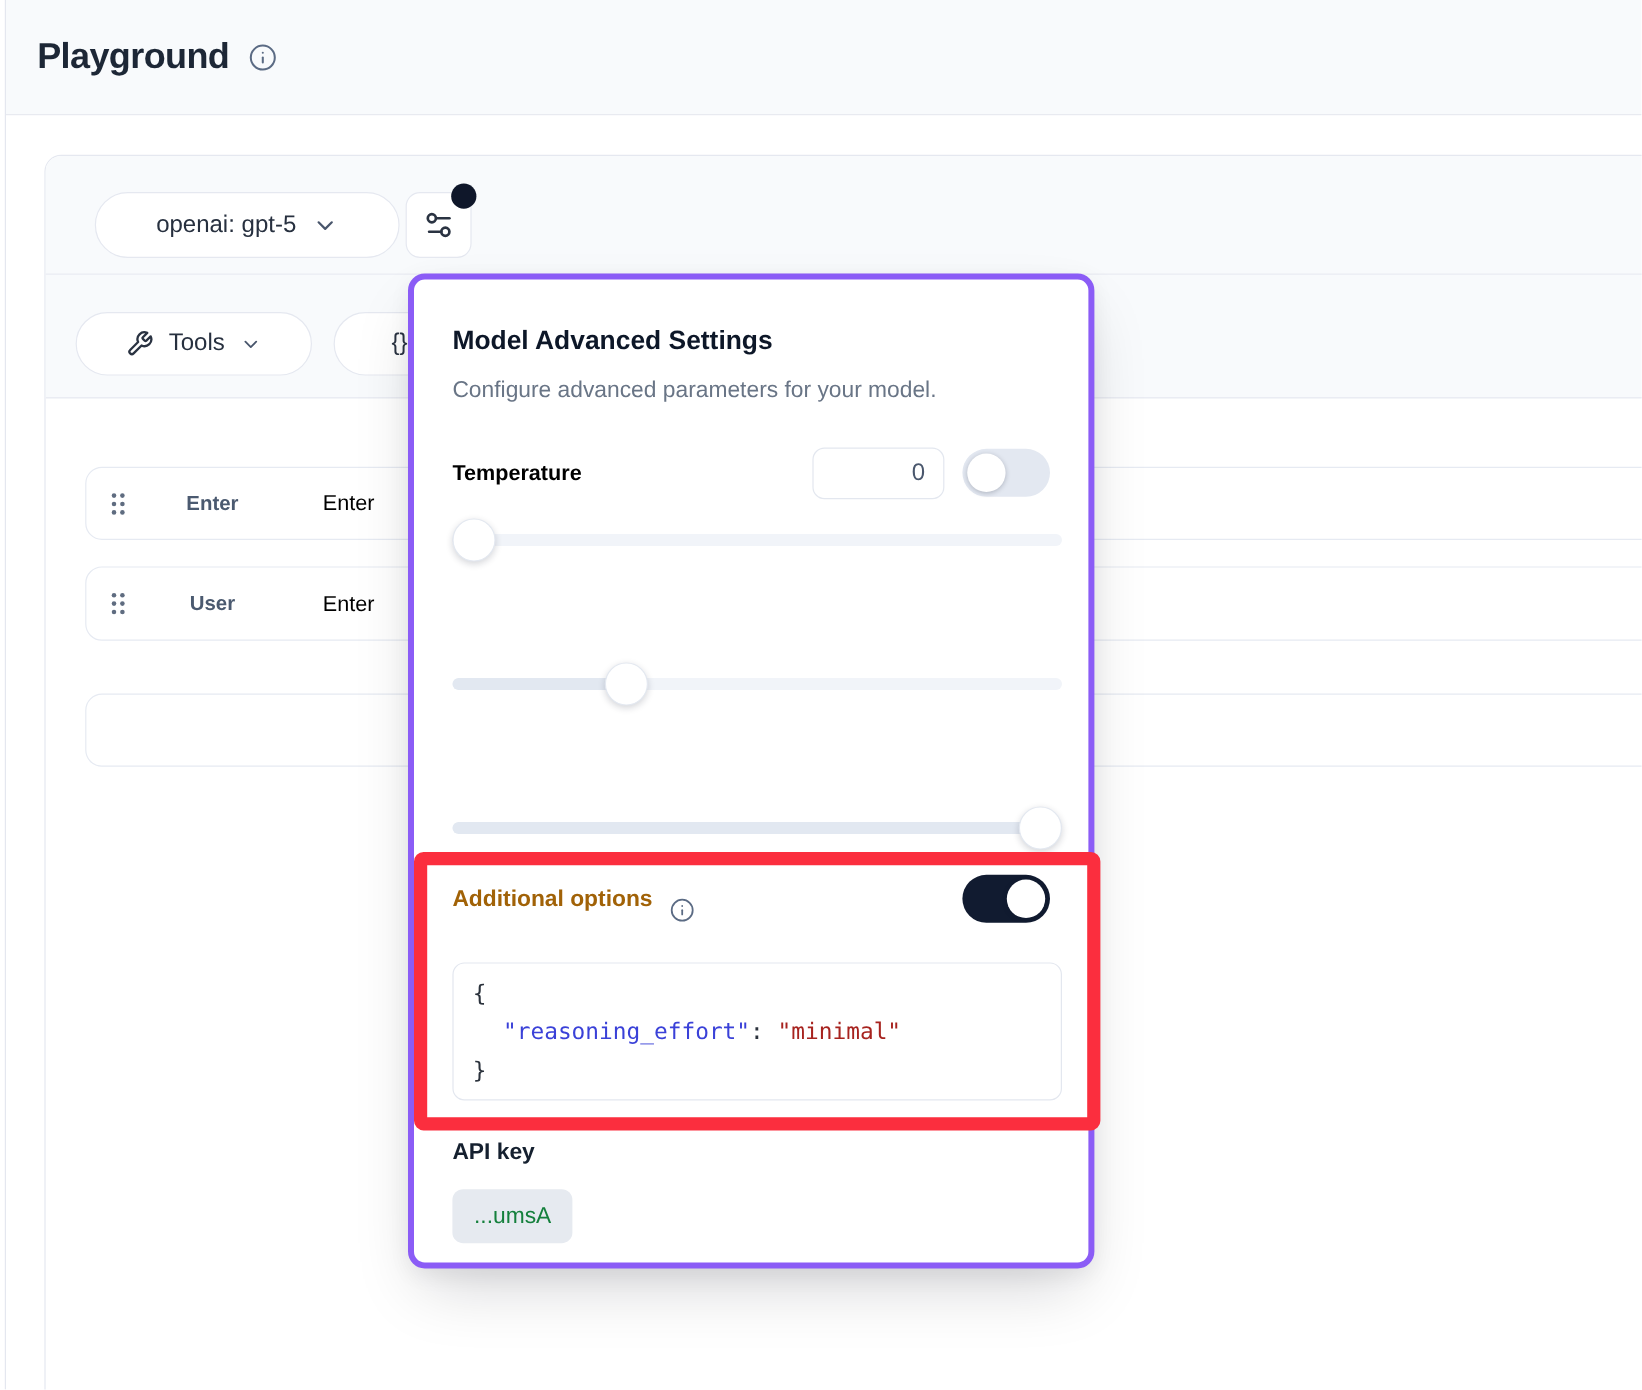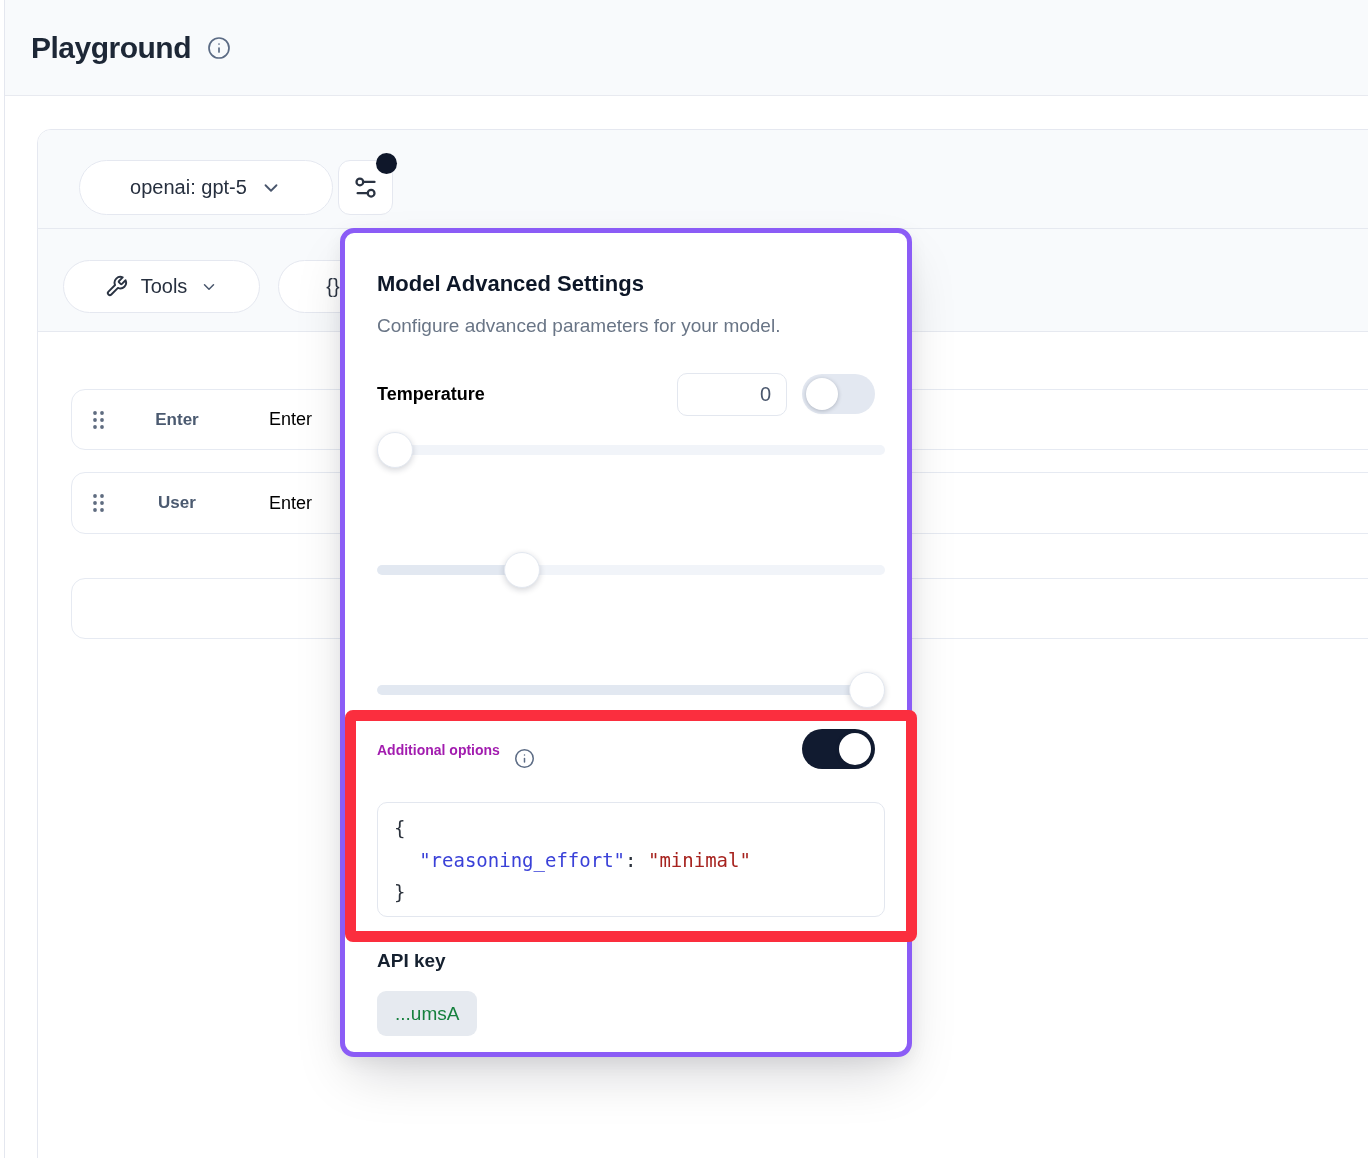--- a/index.html
+++ b/index.html
@@ -67,21 +67,21 @@
 
   .slider { position:absolute; left:32px; width:508px; height:36px; cursor:pointer; }
   .s0 { top:199px; } .s1 { top:319px; } .s2 { top:439px; }
   .slider-track { position:absolute; left:0; right:0; top:13px; height:10px; border-radius:5px;
     background:#f1f4f9; overflow:hidden; }
   .slider-fill { height:100%; width:calc(var(--f,0) * 100%); background:#e2e8f1; border-radius:5px; }
   .slider-knob { position:absolute; top:0; left:calc(var(--f,0) * (100% - 36px)); width:36px; height:36px;
     border-radius:50%; background:#fff; border:1px solid #e3e8f0; box-shadow:0 2px 6px rgba(15,23,42,.18); }
 
   .addl-row { position:absolute; left:32px; right:32px; top:495px; height:44px; }
-  .alabel { display:inline-flex; align-items:center; height:44px; font-size:14px; font-weight:700; color:#a21caf; }
+  .alabel { display:inline-flex; align-items:center; height:44px; font-size:19px; font-weight:700; color:#a16207; }
   .ainfo { display:inline-flex; vertical-align:middle; margin-left:10px; color:#5b6b84; position:relative; top:8px; }
 
   .codebox { position:absolute; left:32px; top:569px; width:508px; height:115px; border:1px solid #e3e7ef;
     border-radius:10px; background:#fff; padding:9px 16px; font-family:"DejaVu Sans Mono", monospace;
     font-size:19px; line-height:32px; cursor:text; }
   .codebox span { white-space:pre; }
   .cl.indent { padding-left:2.2ch; }
   .cp { color:#2b323c; } .ck { color:#3a41d8; } .cs { color:#a7231f; }
 
   .apikey-label { position:absolute; left:32px; top:717px; font-size:19px; font-weight:700; color:#15202f; }

